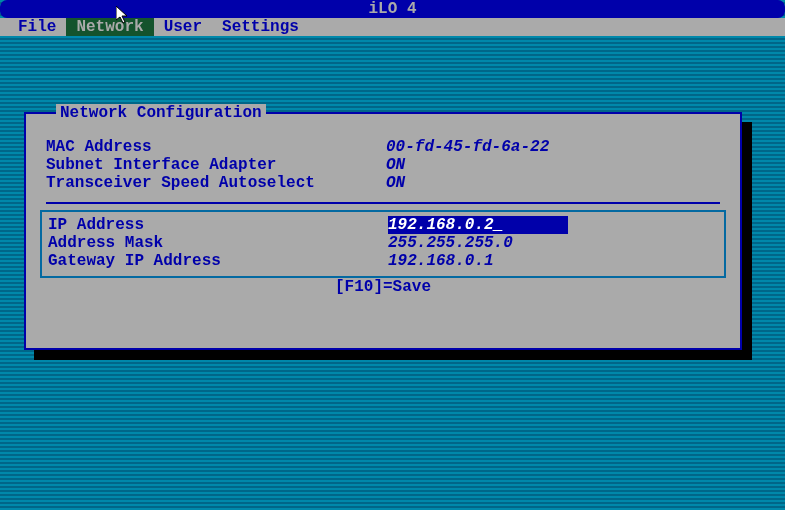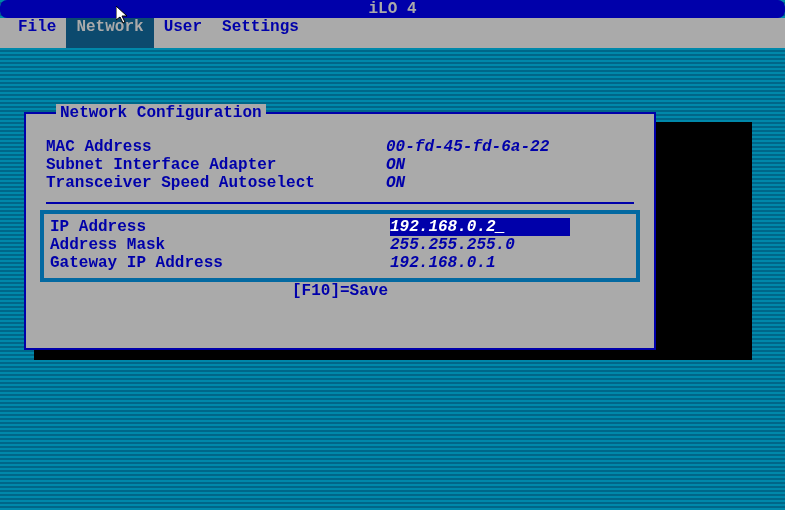--- a/index.html
+++ b/index.html
@@ -26,47 +26,47 @@
     .title-bar {
       background: #0000aa;
       color: #aaaaaa;
       text-align: center;
       height: 18px;
       line-height: 18px;
       border-radius: 7px;
     }
     .menu-bar {
       background: #aaaaaa;
-      height: 30px;
+      height: 18px;
       line-height: 18px;
       display: flex;
       padding-left: 8px;
     }
     .menu-item {
       color: #0000aa;
       padding: 0 10px;
       cursor: pointer;
     }
     .menu-item.active {
-      background: #0c4a6e;
+      background: #14532d;
       color: #aaaaaa;
     }
     .dialog-shadow {
       position: absolute;
       top: 122px;
       left: 34px;
       width: 718px;
       height: 238px;
       background: #000;
     }
     .dialog {
       position: absolute;
       top: 112px;
       left: 24px;
-      width: 632px;
+      width: 718px;
       height: 238px;
       background: #aaaaaa;
       border: 2px solid #0000aa;
     }
     .dialog-title {
       position: absolute;
       top: -10px;
       left: 30px;
       background: #aaaaaa;
       color: #0000aa;
@@ -87,21 +87,21 @@
     .field-value {
       flex: 1;
       font-style: italic;
     }
     .hr-line {
       border: none;
       border-top: 2px solid #0000aa;
       margin: 10px 0 6px 0;
     }
     .highlight-box {
-      border: 4px solid #0369a1;
+      border: 2px solid #0369a1;
       padding: 4px 0 6px 0;
       margin: 0 -6px;
     }
     .highlight-box .field-row {
       padding: 0 6px;
     }
     .input-highlight {
       background: #0000aa;
       color: #ffffff;
       display: inline-block;

